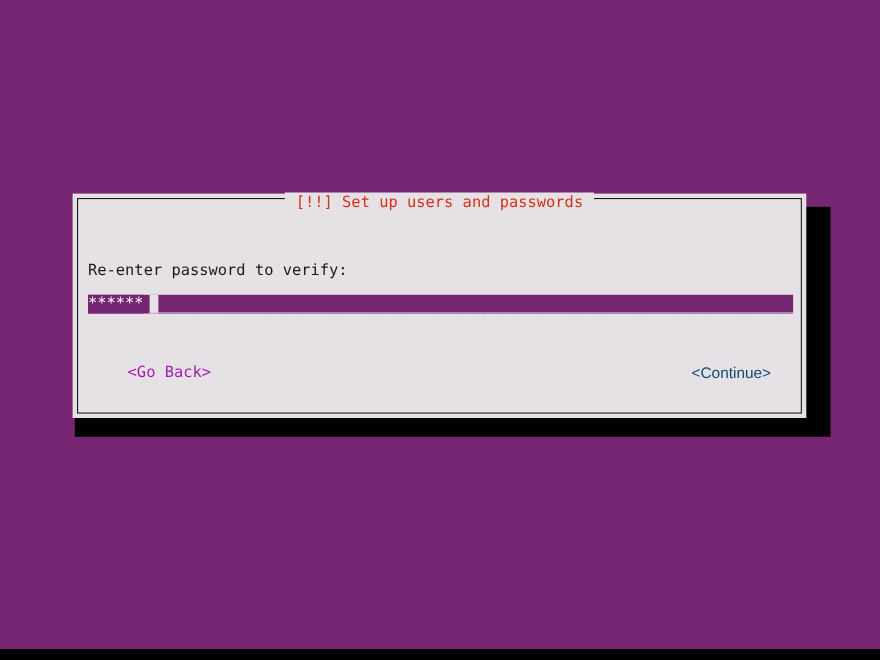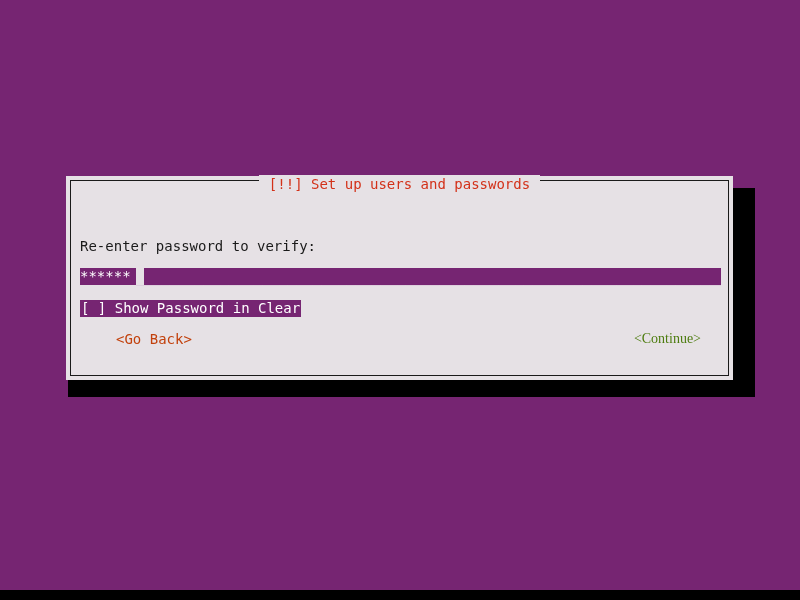--- a/index.html
+++ b/index.html
@@ -185,38 +185,38 @@
     top: 124px;
     right: 0;
     height: 18px;
   }
   #go-back-button {
     position: absolute;
     left: 36px;
     top: 0;
     font-size: 14px;
     line-height: 18px;
-    color: #c2410c;
+    color: #a21caf;
     white-space: pre;
     background: transparent;
     border: none;
     font-family: inherit;
     padding: 0;
   }
   #continue-button {
     position: absolute;
     right: 18px;
     top: 0;
     font-size: 14px;
     line-height: 18px;
-    color: #4d7c0f;
+    color: #0c4a6e;
     white-space: pre;
     background: transparent;
     border: none;
-    font-family: Liberation Serif, serif;
+    font-family: Liberation Sans, sans-serif;
     padding: 0;
   }
 
   
   #help-bar {
     position: absolute;
     left: 0;
     bottom: 10px;
     width: 800px;
     height: 18px;
@@ -254,23 +254,20 @@
 
       <div class="line" id="reenter-label">Re-enter password to verify:</div>
 
       <div id="password-field">
         <div id="password-track"></div>
         <div id="password-cursor"></div>
         <div id="password-masked">******</div>
         <div id="password-underline"><span>________________________________________________________________________</span></div>
       </div>
 
-      <div id="show-password-row">
-        <span id="show-password-checkbox">[ ] Show Password in Clear</span>
-      </div>
 
       <div id="button-row">
         <button id="go-back-button">&lt;Go Back&gt;</button>
         <button id="continue-button">&lt;Continue&gt;</button>
       </div>
 
     </div>
   </div>
 
 

